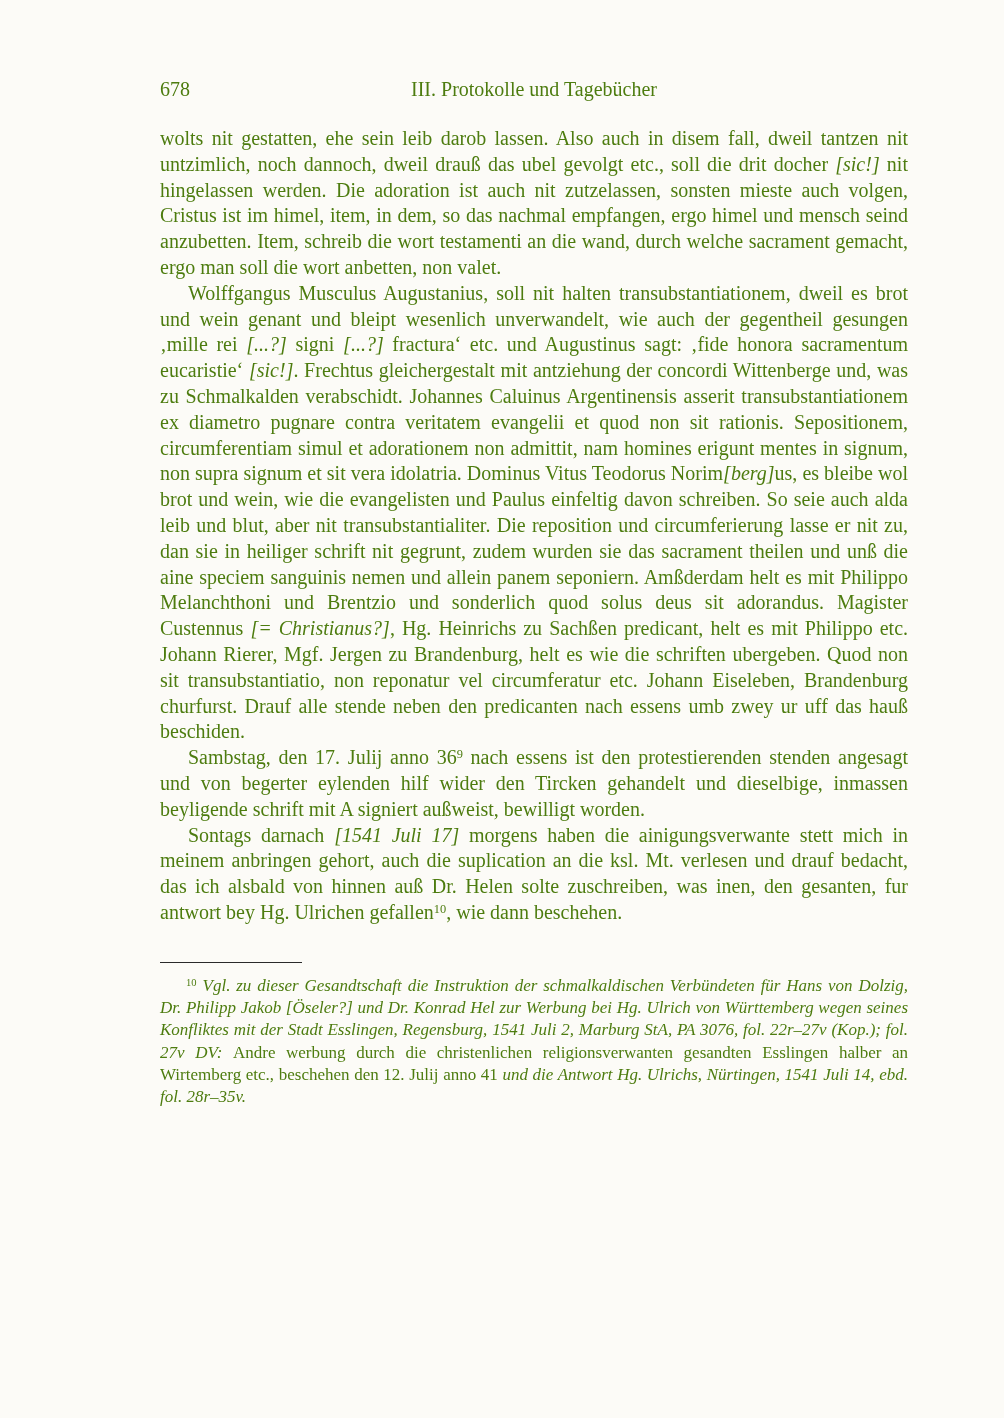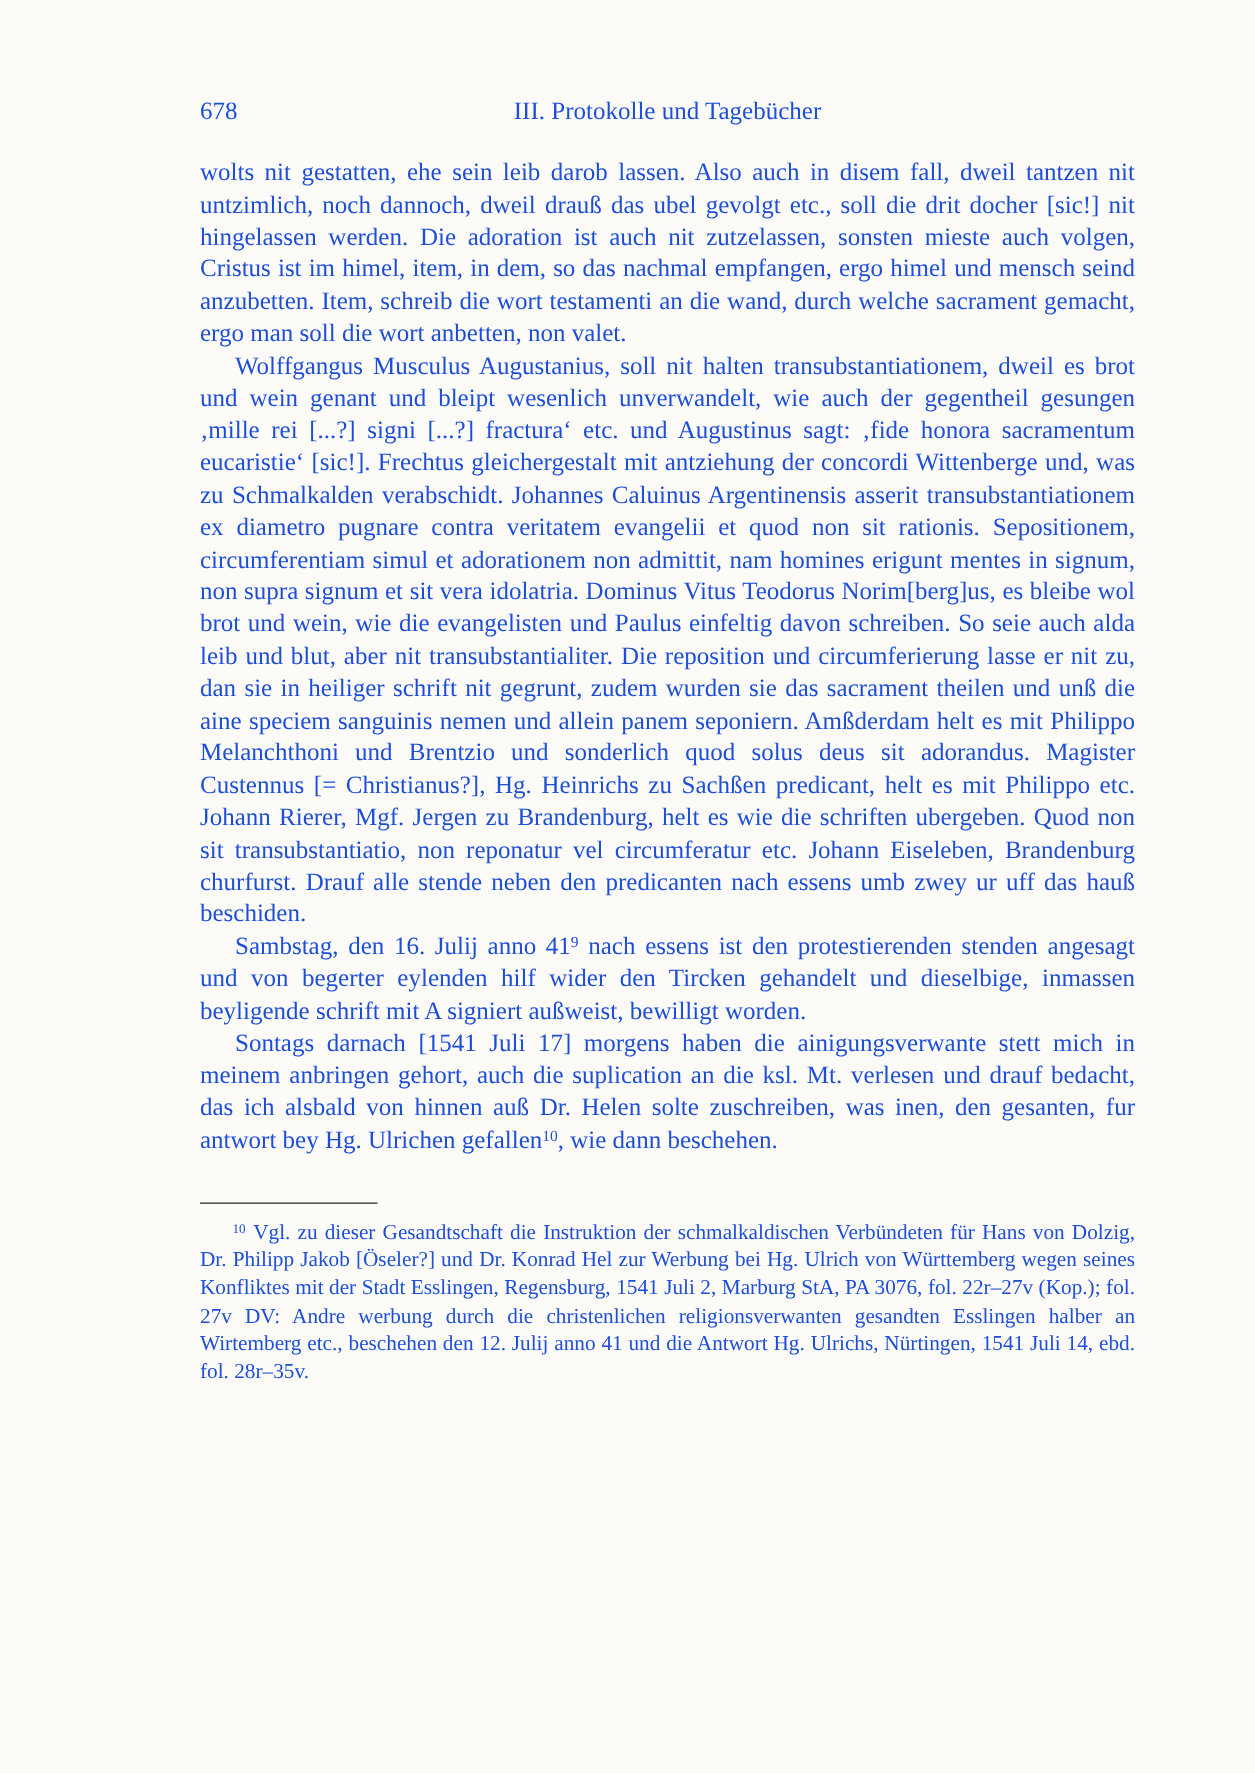--- a/index.html
+++ b/index.html
@@ -6,21 +6,21 @@
     margin: 0;
     padding: 0;
     background: #e8e6e1;
   }
   .page {
     position: relative;
     width: 1004px;
     height: 1418px;
     margin: 0 auto;
     background: #fcfbf7;
-    color: #1d4ed8;
+    color: #4d7c0f;
     font-family: "Liberation Serif", "DejaVu Serif", serif;
     box-sizing: border-box;
     padding: 76px 96px 40px 160px;
     overflow: hidden;
   }
   .running-head {
     position: relative;
     font-size: 20px;
     line-height: 26px;
     margin-bottom: 24px;
@@ -39,20 +39,21 @@
     font-size: 20px;
     line-height: 25.8px;
     text-align: justify;
     hyphens: auto;
     -webkit-hyphens: auto;
   }
   .body-text p.para.indent {
     text-indent: 28px;
   }
   .it {
+    font-style: italic;
   }
   sup {
     font-size: 0.62em;
     line-height: 0;
     vertical-align: 0.45em;
   }
   .footnotes {
     margin-top: 36px;
   }
   .footnote-rule {
@@ -79,21 +80,21 @@
 
 <div class="page">
   <header class="running-head">
     <span class="page-number">678</span>
     <span class="running-title">III. Protokolle und Tagebücher</span>
   </header>
 
   <main class="body-text">
       <p class="para"><span>wolts nit gestatten, ehe sein leib darob lassen. Also auch in disem fall, dweil tantzen nit untzimlich, noch dannoch, dweil drauß das ubel gevolgt etc., soll die drit docher </span><span class="it">[sic!]</span><span> nit hingelassen werden. Die adoration ist auch nit zutzelassen, sonsten mieste auch volgen, Cristus ist im himel, item, in dem, so das nachmal empfangen, ergo himel und mensch seind anzubetten. Item, schreib die wort testamenti an die wand, durch welche sacrament gemacht, ergo man soll die wort anbetten, non valet.</span></p>
       <p class="para indent"><span>Wolffgangus Musculus Augustanius, soll nit halten transubstantiationem, dweil es brot und wein genant und bleipt wesenlich unverwandelt, wie auch der gegentheil gesungen ‚mille rei </span><span class="it">[...?]</span><span> signi </span><span class="it">[...?]</span><span> fractura‘ etc. und Augustinus sagt: ‚fide honora sacramentum eucaristie‘ </span><span class="it">[sic!]</span><span>. Frechtus gleichergestalt mit antziehung der concordi Wittenberge und, was zu Schmalkalden verabschidt. Johannes Caluinus Argentinensis asserit transubstantiationem ex diametro pugnare contra veritatem evangelii et quod non sit rationis. Sepositionem, circumferentiam simul et adorationem non admittit, nam homines erigunt mentes in signum, non supra signum et sit vera idolatria. Dominus Vitus Teodorus Norim</span><span class="it">[berg]</span><span>us, es bleibe wol brot und wein, wie die evangelisten und Paulus einfeltig davon schreiben. So seie auch alda leib und blut, aber nit transubstantialiter. Die reposition und circumferierung lasse er nit zu, dan sie in heiliger schrift nit gegrunt, zudem wurden sie das sacrament theilen und unß die aine speciem sanguinis nemen und allein panem seponiern. Amßderdam helt es mit Philippo Melanchthoni und Brentzio und sonderlich quod solus deus sit adorandus. Magister Custennus </span><span class="it">[= Christianus?]</span><span>, Hg. Heinrichs zu Sachßen predicant, helt es mit Philippo etc. Johann Rierer, Mgf. Jergen zu Brandenburg, helt es wie die schriften ubergeben. Quod non sit transubstantiatio, non reponatur vel circumferatur etc. Johann Eiseleben, Brandenburg churfurst. Drauf alle stende neben den predicanten nach essens umb zwey ur uff das hauß beschiden.</span></p>
-      <p class="para indent"><span>Sambstag, den 16. Julij anno 41</span><sup>9</sup><span> nach essens ist den protestierenden stenden angesagt und von begerter eylenden hilf wider den Tircken gehandelt und dieselbige, inmassen beyligende schrift mit A signiert außweist, bewilligt worden.</span></p>
+      <p class="para indent"><span>Sambstag, den 17. Julij anno 36</span><sup>9</sup><span> nach essens ist den protestierenden stenden angesagt und von begerter eylenden hilf wider den Tircken gehandelt und dieselbige, inmassen beyligende schrift mit A signiert außweist, bewilligt worden.</span></p>
       <p class="para indent"><span>Sontags darnach </span><span class="it">[1541 Juli 17]</span><span> morgens haben die ainigungsverwante stett mich in meinem anbringen gehort, auch die suplication an die ksl. Mt. verlesen und drauf bedacht, das ich alsbald von hinnen auß Dr. Helen solte zuschreiben, was inen, den gesanten, fur antwort bey Hg. Ulrichen gefallen</span><sup>10</sup><span>, wie dann beschehen.</span></p>
     </main>
 
   <section class="footnotes">
     <div class="footnote-rule"></div>
     <div>
         <p class="footnote"><sup>10</sup><span class="it">Vgl. zu dieser Gesandtschaft die Instruktion der schmalkaldischen Verbündeten für Hans von Dolzig, Dr. Philipp Jakob [Öseler?] und Dr. Konrad Hel zur Werbung bei Hg. Ulrich von Württemberg wegen seines Konfliktes mit der Stadt Esslingen, Regensburg, 1541 Juli 2, Marburg StA, PA 3076, fol. 22r–27v (Kop.); fol. 27v DV: </span><span>Andre werbung durch die christenlichen religionsverwanten gesandten Esslingen halber an Wirtemberg etc., beschehen den 12. Julij anno 41 </span><span class="it">und die Antwort Hg. Ulrichs, Nürtingen, 1541 Juli 14, ebd. fol. 28r–35v.</span></p>
       </div>
   </section>
 </div>

